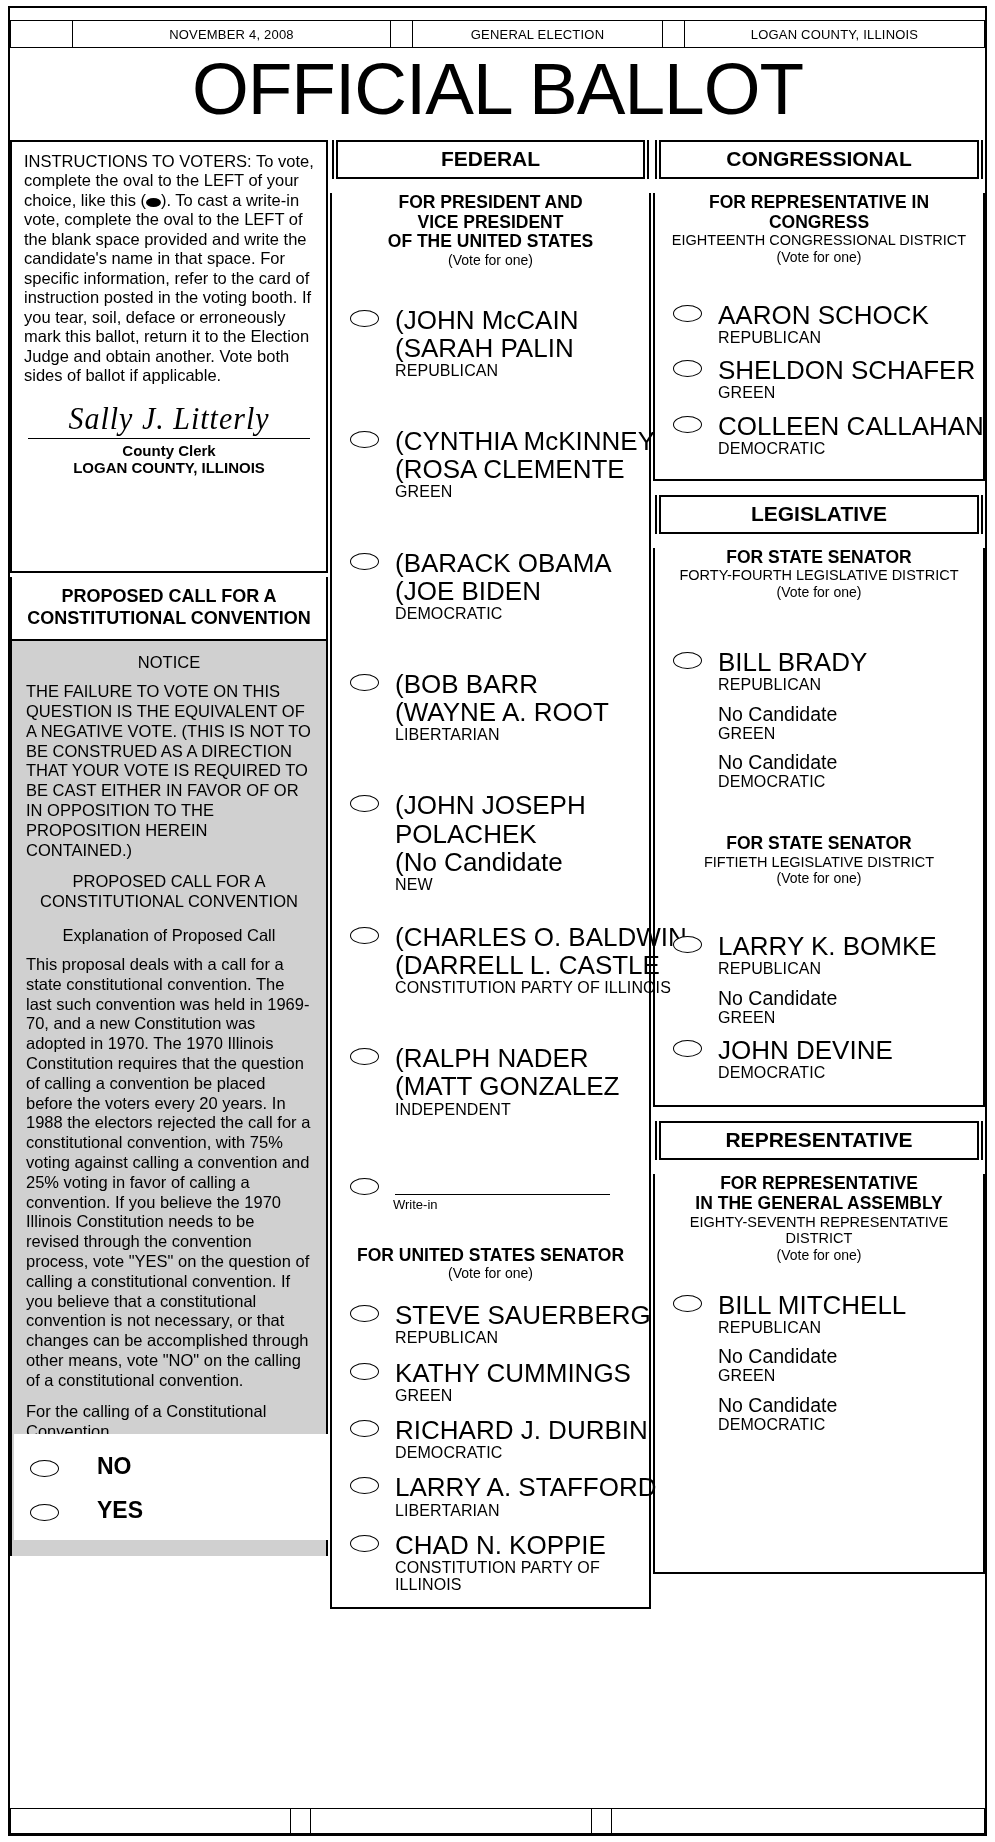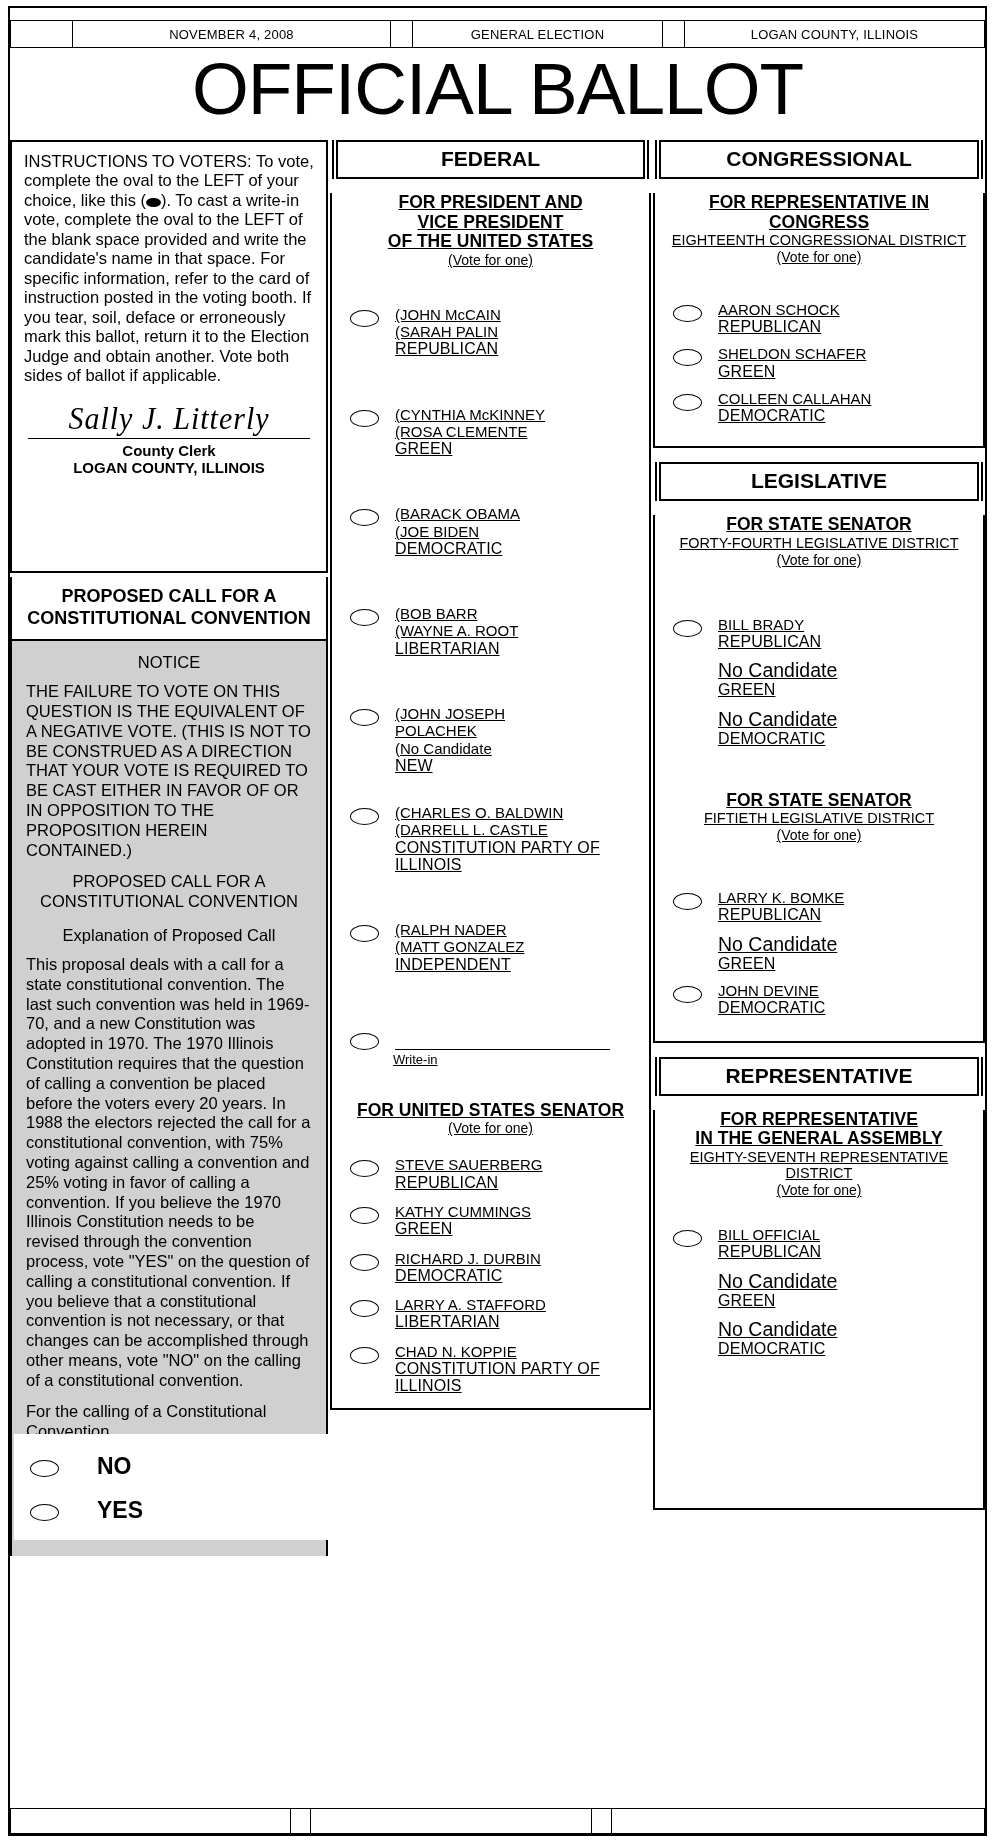--- a/index.html
+++ b/index.html
@@ -203,21 +203,21 @@
     left: -6px; right: -6px; top: -2px; bottom: -2px;
     border-left: 2px solid #000;
     border-right: 2px solid #000;
     pointer-events: none;
   }
   .section-box {
     border-left: 2px solid #000;
     border-right: 2px solid #000;
     box-sizing: border-box;
   }
-  .section-box.closed { border-bottom: 2px solid #000; text-decoration: underline; }
+  .section-box.closed { border-bottom: 2px solid #000; }
 
   .contest-title {
     text-align: center;
     font-weight: bold;
     font-size: 17.5px;
     line-height: 1.12;
     margin-top: 14px;
   }
   .contest-sub {
     text-align: center;
@@ -245,21 +245,21 @@
     flex: 0 0 auto;
     margin-top: 4px;
     background: #fff;
   }
   .oval.spacer { border-color: transparent; }
   .cand-text {
     margin-left: 16px;
     line-height: 1.08;
   }
   .cand-name {
-    font-size: 15px;
+    font-size: 26px;
     white-space: nowrap;
   }
   .party {
     font-size: 16px;
     letter-spacing: .1px;
     margin-top: 1px;
   }
   .nocand {
     font-size: 19.5px;
   }
@@ -563,21 +563,21 @@
     <div class="section-box closed" style="min-height:400px">
       <div class="contest-title">FOR REPRESENTATIVE</div>
       <div class="contest-title" style="margin-top:0">IN THE GENERAL ASSEMBLY</div>
       <div class="contest-sub">EIGHTY-SEVENTH REPRESENTATIVE</div>
       <div class="contest-sub">DISTRICT</div>
       <div class="vote-for">(Vote for one)</div>
 
       <div class="cand" style="margin-top:28px">
         <span class="oval"></span>
         <span class="cand-text">
-          <span class="cand-name">BILL OFFICIAL</span><br>
+          <span class="cand-name">BILL MITCHELL</span><br>
           <span class="party">REPUBLICAN</span>
         </span>
       </div>
       <div class="cand" style="margin-top:10px">
         <span class="oval spacer"></span>
         <span class="cand-text">
           <span class="nocand">No Candidate</span><br>
           <span class="party">GREEN</span>
         </span>
       </div>

